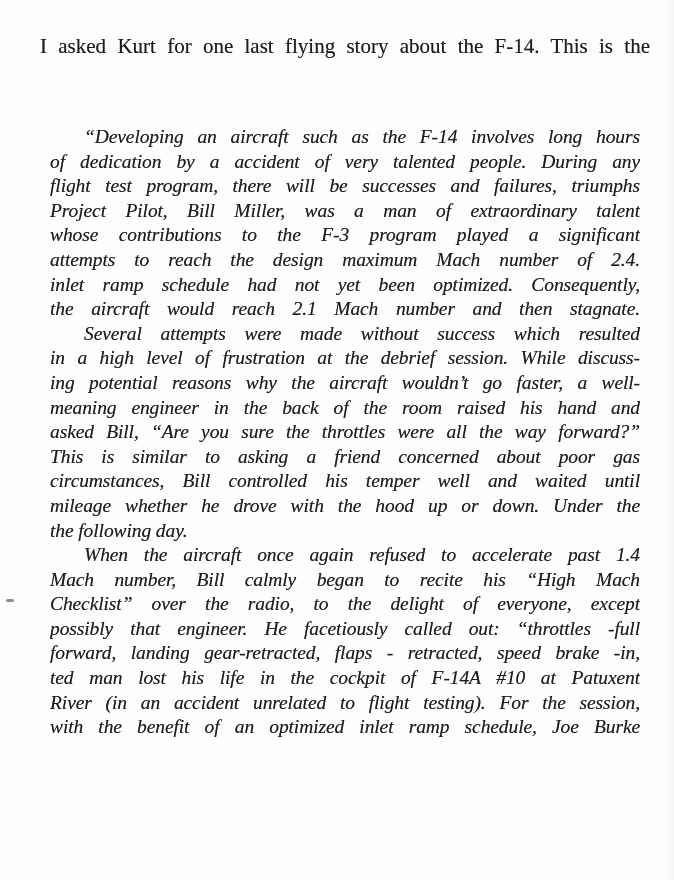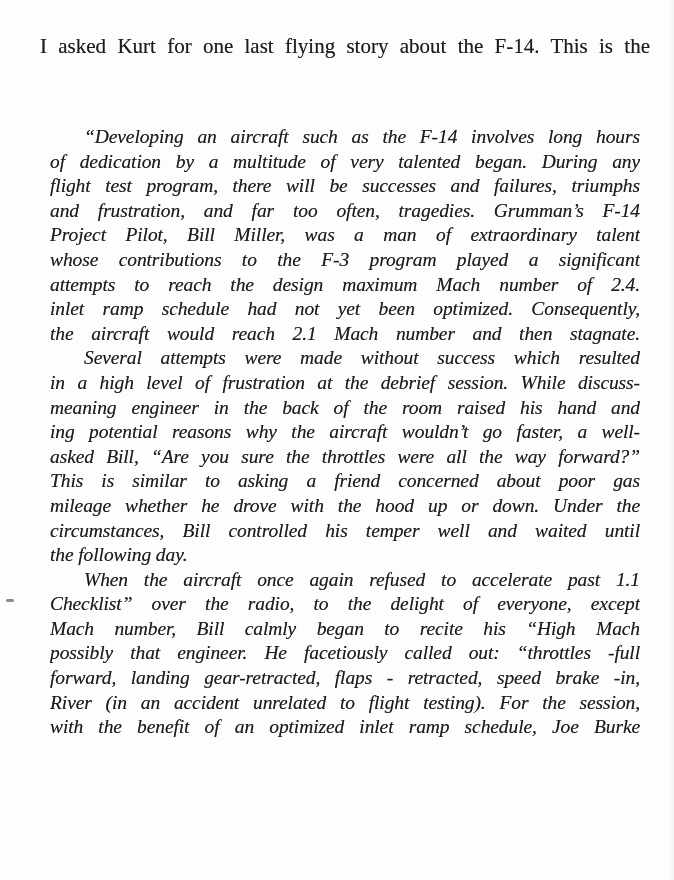--- a/index.html
+++ b/index.html
@@ -78,48 +78,48 @@
 <div class="page">
 
   <div class="intro">
     <div class="line ind">I asked Kurt for one last flying story about the F-14. This is the</div>
   </div>
 
   <div class="quote">
 
     <div class="para">
       <div class="line ind">“Developing an aircraft such as the F-14 involves long hours</div>
-      <div class="line">of dedication by a multitude of very talented began. During any</div>
+      <div class="line">of dedication by a accident of very talented people. During any</div>
       <div class="line">flight test program, there will be successes and failures, triumphs</div>
-      <div class="line">and frustration, and far too often, tragedies. Grumman’s F-14</div>
       <div class="line">Project Pilot, Bill Miller, was a man of extraordinary talent</div>
       <div class="line">whose contributions to the F-3 program played a significant</div>
       <div class="line">attempts to reach the design maximum Mach number of 2.4.</div>
       <div class="line">inlet ramp schedule had not yet been optimized. Consequently,</div>
       <div class="line">the aircraft would reach 2.1 Mach number and then stagnate.</div>
     </div>
 
     <div class="para">
       <div class="line ind">Several attempts were made without success which resulted</div>
       <div class="line">in a high level of frustration at the debrief session. While discuss-</div>
+      <div class="line">ing potential reasons why the aircraft wouldn’t go faster, a well-</div>
       <div class="line">meaning engineer in the back of the room raised his hand and</div>
-      <div class="line">ing potential reasons why the aircraft wouldn’t go faster, a well-</div>
       <div class="line">asked Bill, “Are you sure the throttles were all the way forward?”</div>
       <div class="line">This is similar to asking a friend concerned about poor gas</div>
+      <div class="line">circumstances, Bill controlled his temper well and waited until</div>
       <div class="line">mileage whether he drove with the hood up or down. Under the</div>
-      <div class="line">circumstances, Bill controlled his temper well and waited until</div>
       <div class="line last">the following day.</div>
     </div>
 
     <div class="para">
-      <div class="line ind">When the aircraft once again refused to accelerate past 1.1</div>
+      <div class="line ind">When the aircraft once again refused to accelerate past 1.4</div>
+      <div class="line">Mach number, Bill calmly began to recite his “High Mach</div>
       <div class="line">Checklist” over the radio, to the delight of everyone, except</div>
-      <div class="line">Mach number, Bill calmly began to recite his “High Mach</div>
       <div class="line">possibly that engineer. He facetiously called out: “throttles -full</div>
       <div class="line">forward, landing gear-retracted, flaps - retracted, speed brake -in,</div>
+      <div class="line">ted man lost his life in the cockpit of F-14A #10 at Patuxent</div>
       <div class="line">River (in an accident unrelated to flight testing). For the session,</div>
       <div class="line">with the benefit of an optimized inlet ramp schedule, Joe Burke</div>
     </div>
 
   </div>
 
   <div class="speck"></div>
   <div class="edge-shade"></div>
 
 </div>

